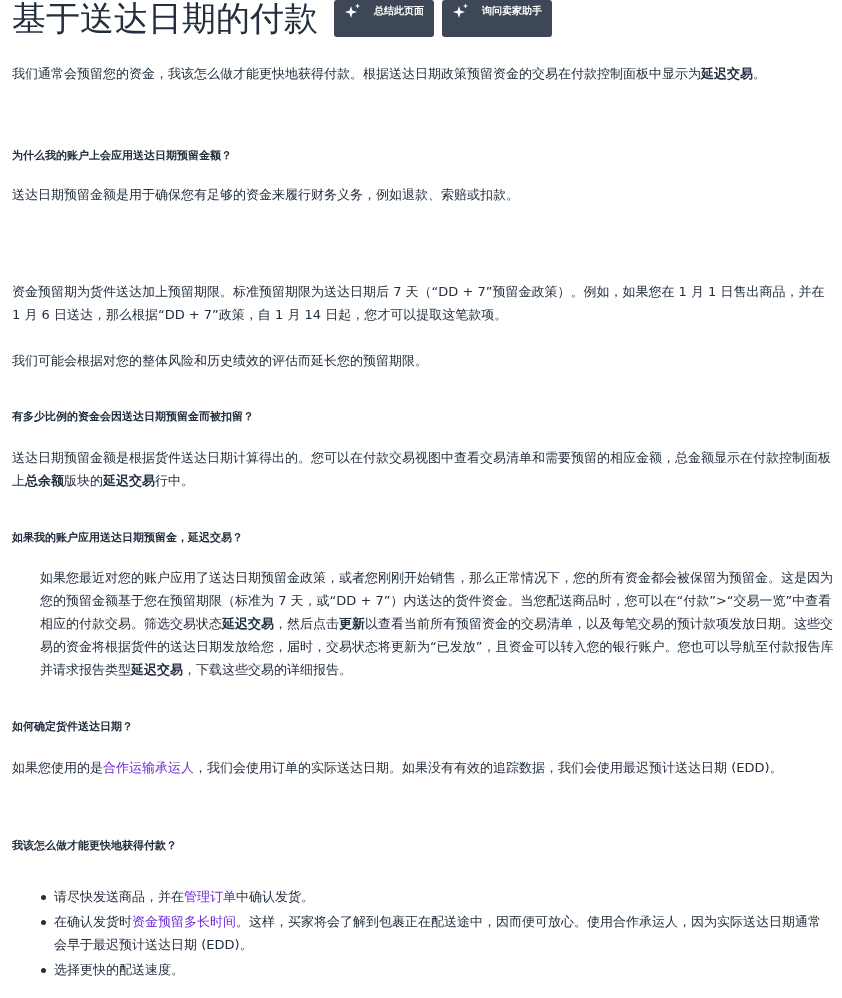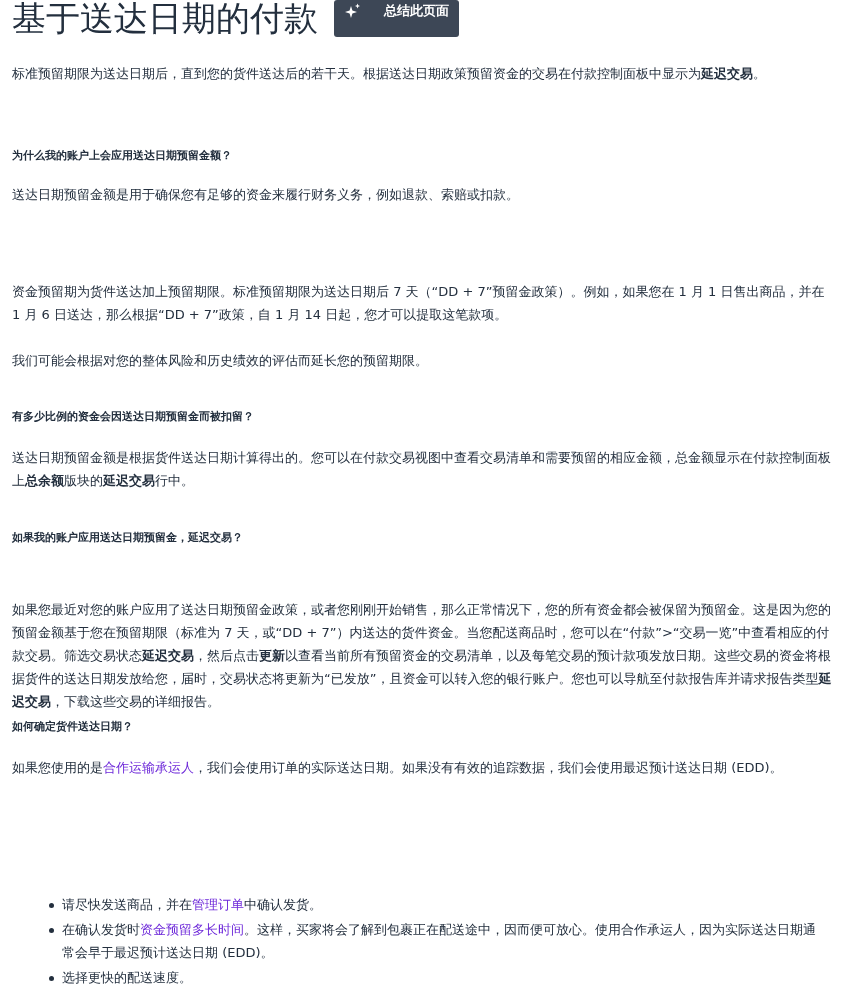--- a/index.html
+++ b/index.html
@@ -29,27 +29,27 @@
       font-weight: 300;
       color: #232f3e;
       margin: 0;
       line-height: 40px;
       letter-spacing: 0px;
       white-space: nowrap;
     }
     .ai-btn {
       display: inline-flex;
       align-items: center;
-      gap: 22px;
+      gap: 12px;
       height: 37px;
       padding: 0 10px 14px 10px;
       background: #3d4756;
       color: #ffffff;
       border-radius: 3px;
-      font-size: 13px;
+      font-size: 10px;
       font-weight: 700;
       margin-left: 8px;
       box-sizing: border-box;
       cursor: pointer;
       border: none;
       font-family: inherit;
     }
     .ai-btn:first-of-type { margin-left: 16px; }
     .sparkle-icon {
       width: 18px;
@@ -69,21 +69,21 @@
       color: #232f3e;
       line-height: 22px;
     }
     b { font-weight: 700; }
     a.link {
       color: #6d28d9;
       text-decoration: none;
       cursor: pointer;
     }
     ul.bullets {
-      margin: 12px;
+      margin: 4px;
       padding-left: 38px;
       list-style: none;
     }
     ul.bullets li {
       position: relative;
       font-size: 13px;
       line-height: 23px;
       margin: 0 0 2px 0;
     }
     ul.bullets li::before {
@@ -105,38 +105,46 @@
 
   <div class="title-row">
     <h1 class="page-title">基于送达日期的付款</h1>
     <button class="ai-btn">
       <svg class="sparkle-icon" viewBox="0 0 18 18">
         <path d="M7 4 L8.4 8.6 L13 10 L8.4 11.4 L7 16 L5.6 11.4 L1 10 L5.6 8.6 Z" fill="#ffffff"></path>
         <path d="M13.5 1.5 L14.2 3.3 L16 4 L14.2 4.7 L13.5 6.5 L12.8 4.7 L11 4 L12.8 3.3 Z" fill="#ffffff"></path>
       </svg>
       <span>总结此页面</span>
     </button>
+    <button class="ai-btn">
+      <svg class="sparkle-icon" viewBox="0 0 18 18">
+        <path d="M7 4 L8.4 8.6 L13 10 L8.4 11.4 L7 16 L5.6 11.4 L1 10 L5.6 8.6 Z" fill="#ffffff"></path>
+        <path d="M13.5 1.5 L14.2 3.3 L16 4 L14.2 4.7 L13.5 6.5 L12.8 4.7 L11 4 L12.8 3.3 Z" fill="#ffffff"></path>
+      </svg>
+      <span>询问卖家助手</span>
+    </button>
   </div>
 
-  <p class="abs" style="top:62px;"><span>标准预留期限为送达日期后，直到您的货件送达后的若干天。根据送达日期政策预留资金的交易在付款控制面板中显示为</span><b>延迟交易</b><span>。</span></p>
+  <p class="abs" style="top:62px;"><span>我们通常会预留您的资金，我该怎么做才能更快地获得付款。根据送达日期政策预留资金的交易在付款控制面板中显示为</span><b>延迟交易</b><span>。</span></p>
 
   <h3 class="abs" style="top:145px;">为什么我的账户上会应用送达日期预留金额？</h3>
   <p class="abs" style="top:183px;">送达日期预留金额是用于确保您有足够的资金来履行财务义务，例如退款、索赔或扣款。</p>
 
   <p class="abs" style="top:280px;">资金预留期为货件送达加上预留期限。标准预留期限为送达日期后 7 天（“DD + 7”预留金政策）。例如，如果您在 1 月 1 日售出商品，并在 1 月 6 日送达，那么根据“DD + 7”政策，自 1 月 14 日起，您才可以提取这笔款项。</p>
   <p class="abs" style="top:349px;">我们可能会根据对您的整体风险和历史绩效的评估而延长您的预留期限。</p>
 
   <h3 class="abs" style="top:406px;">有多少比例的资金会因送达日期预留金而被扣留？</h3>
   <p class="abs" style="top:446px;"><span>送达日期预留金额是根据货件送达日期计算得出的。您可以在付款交易视图中查看交易清单和需要预留的相应金额，总金额显示在付款控制面板上</span><b>总余额</b><span>版块的</span><b>延迟交易</b><span>行中。</span></p>
 
   <h3 class="abs" style="top:527px;">如果我的账户应用送达日期预留金，延迟交易？</h3>
-  <p class="abs" style="top:598px;"><span>如果您最近对您的账户应用了送达日期预留金政策，或者您刚刚开始销售，那么正常情况下，您的所有资金都会被保留为预留金。这是因为您的预留金额基于您在预留期限（标准为 7 天，或“DD + 7”）内送达的货件资金。当您配送商品时，您可以在“付款”&gt;“交易一览”中查看相应的付款交易。筛选交易状态</span><b>延迟交易</b><span>，然后点击</span><b>更新</b><span>以查看当前所有预留资金的交易清单，以及每笔交易的预计款项发放日期。这些交易的资金将根据货件的送达日期发放给您，届时，交易状态将更新为“已发放”，且资金可以转入您的银行账户。您也可以导航至付款报告库并请求报告类型</span><b>延迟交易</b><span>，下载这些交易的详细报告。</span></p>
+  <p class="abs" style="top:566px;margin-left:28px;"><span>如果您最近对您的账户应用了送达日期预留金政策，或者您刚刚开始销售，那么正常情况下，您的所有资金都会被保留为预留金。这是因为您的预留金额基于您在预留期限（标准为 7 天，或“DD + 7”）内送达的货件资金。当您配送商品时，您可以在“付款”&gt;“交易一览”中查看相应的付款交易。筛选交易状态</span><b>延迟交易</b><span>，然后点击</span><b>更新</b><span>以查看当前所有预留资金的交易清单，以及每笔交易的预计款项发放日期。这些交易的资金将根据货件的送达日期发放给您，届时，交易状态将更新为“已发放”，且资金可以转入您的银行账户。您也可以导航至付款报告库并请求报告类型</span><b>延迟交易</b><span>，下载这些交易的详细报告。</span></p>
 
   <h3 class="abs" style="top:716px;">如何确定货件送达日期？</h3>
   <p class="abs" style="top:756px;"><span>如果您使用的是</span><a class="link">合作运输承运人</a><span>，我们会使用订单的实际送达日期。如果没有有效的追踪数据，我们会使用最迟预计送达日期 (EDD)。</span></p>
 
+  <h3 class="abs" style="top:835px;">我该怎么做才能更快地获得付款？</h3>
   <ul class="bullets abs" style="top:881px; left:12px;">
     <li><span>请尽快发送商品，并在</span><a class="link">管理订单</a><span>中确认发货。</span></li>
     <li><span>在确认发货时</span><a class="link">资金预留多长时间</a><span>。这样，买家将会了解到包裹正在配送途中，因而便可放心。使用合作承运人，因为实际送达日期通常会早于最迟预计送达日期 (EDD)。</span></li>
     <li><span>选择更快的配送速度。</span></li>
   </ul>
 
 </div>
 
 </body></html>

